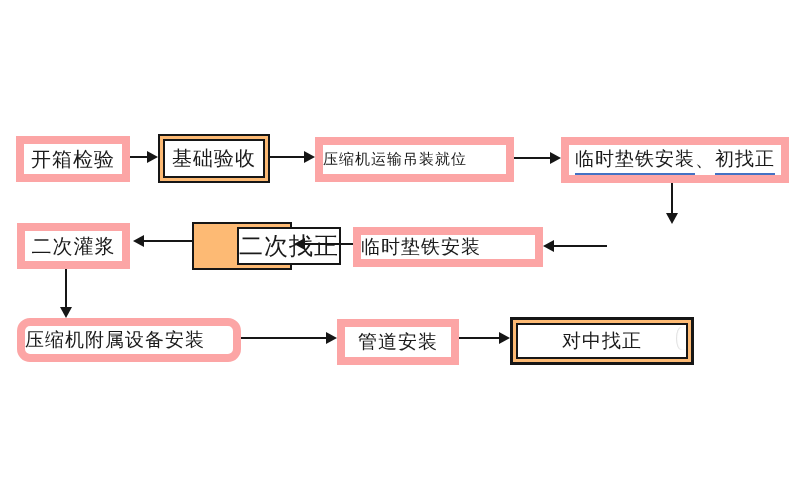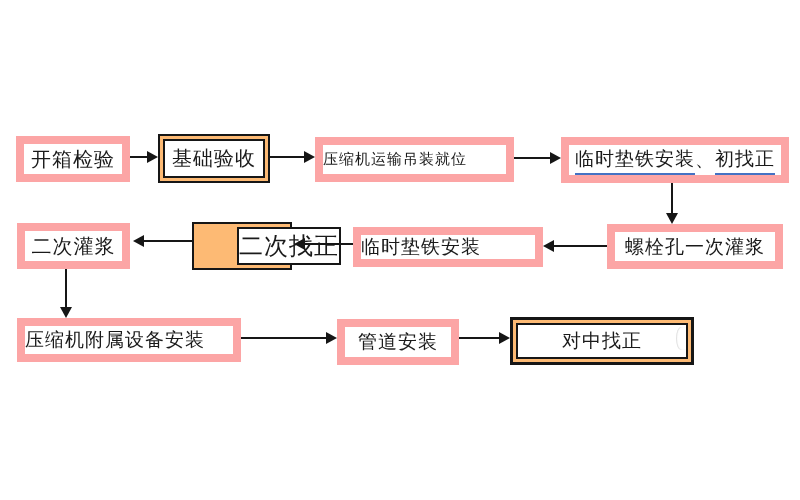--- a/index.html
+++ b/index.html
@@ -67,23 +67,22 @@
       <span>、</span>
       <span class="ul">初找正</span>
   </div>
 
   <div class="dnode" style="left:192px;top:222px;width:100px;height:48px;">
     <div class="inner" style="font-size:24px;margin-left:40px;">二次找正</div>
   </div>
 
   <div class="node leftalign" style="left:353px;top:227px;width:190px;height:40px;">临时垫铁安装</div>
 
-  <div class="node" style="left:607px;top:224px;width:176px;height:45px;">螺栓孔一次灌浆</div>
 
-  <div class="node leftalign" style="left:17px;top:318px;width:224px;height:44px;">压缩机附属设备安装</div>
+  <div class="node leftalign" style="left:17px;top:318px;width:224px;height:44px;border-radius:13px;">压缩机附属设备安装</div>
 
   <div class="node" style="left:337px;top:319px;width:122px;height:46px;">管道安装</div>
 
   <div class="dnode thick" style="left:510px;top:317px;width:184px;height:48px;">
     <div class="inner">对中找正</div>
   </div>
 
   <div class="hline" style="left:130px;top:156px;width:18px;"></div>
   <div class="head-right" style="left:147px;top:151px;"></div>
 

